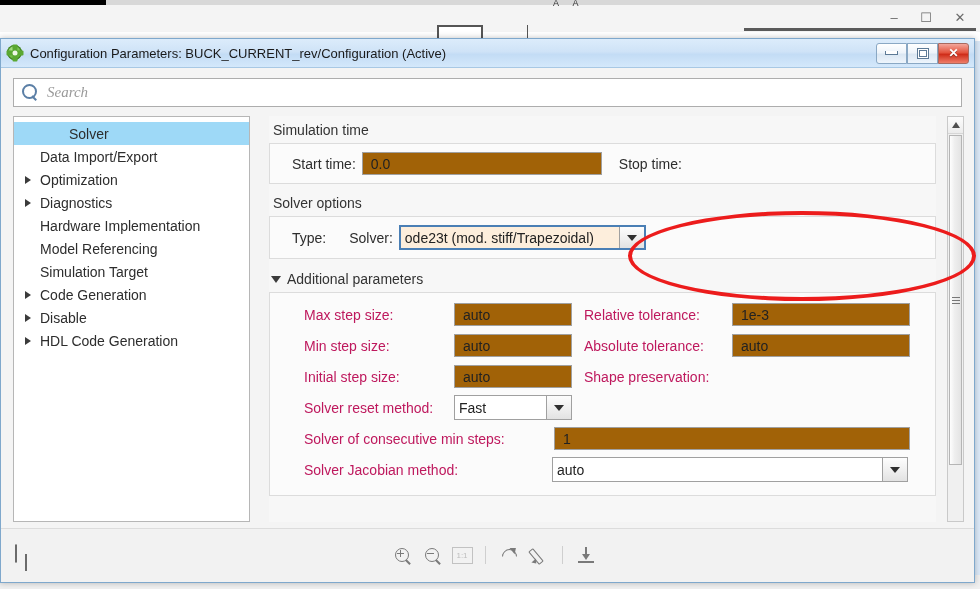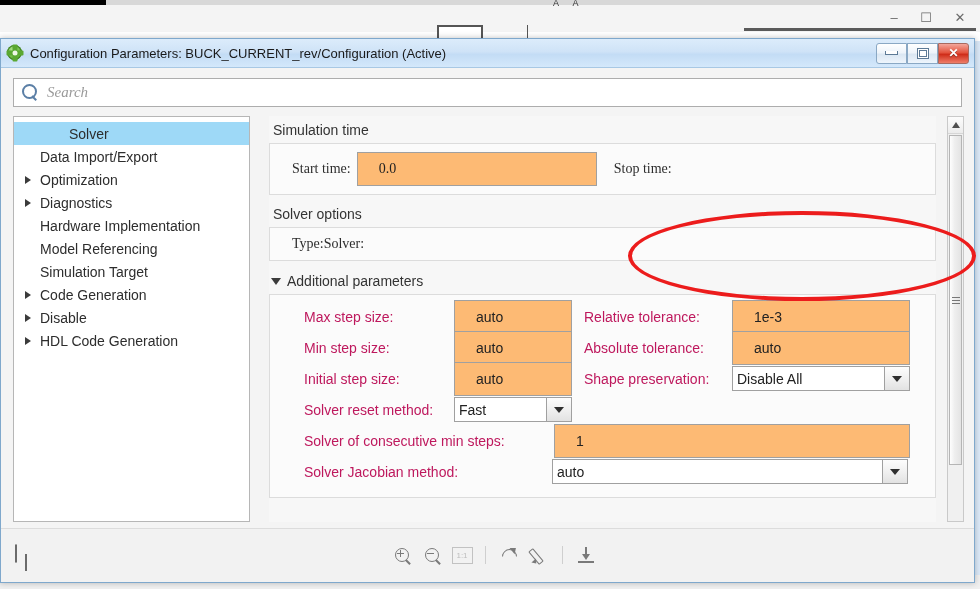--- a/index.html
+++ b/index.html
@@ -104,25 +104,25 @@
   .arrow-right { width:0;height:0;border-left:6px solid #3b3b3b;border-top:4px solid transparent;border-bottom:4px solid transparent;}
   .tree-label { padding-left:4px; }
 
   
   .content {
     position:absolute; left:268px; top:0; right:38px; height:406px;
     background:#f7f7f7; overflow:hidden;
   }
   .grp-title { font-size:14px; color:#333; margin:6px 0 5px 4px; }
   .grp-box { border:1px solid #dcdcdc; background:#fbfbfb; padding:8px 10px; }
-  .row { display:flex; align-items:center;font-family:Liberation Serif, serif; }
+  .row { display:flex; align-items:center; }
   .lbl { font-size:14px; color:#2d2d2d; white-space:nowrap; }
   .txtin {
-    height:34px; border:1px solid #a0a0a0; background:#fdba74;
-    font-size:14px; color:#222; padding:0 21px; box-sizing:border-box;
+    height:23px; border:1px solid #a0a0a0; background:#a16207;
+    font-size:14px; color:#222; padding:0 8px; box-sizing:border-box;
     display:flex; align-items:center;
   }
   .combo {
     height:25px; border:1px solid #a0a0a0; background:#ffffff;
     display:flex; align-items:stretch; box-sizing:border-box;
   }
   .combo .val { flex:1 1 auto; font-size:14px; color:#222; padding:0 4px; display:flex; align-items:center; white-space:nowrap;}
   .combo .btn {
     width:24px; flex:0 0 auto; border-left:1px solid #a0a0a0;
     background:linear-gradient(180deg,#fdfdfd 0%, #efefef 55%, #e2e2e2 100%);
@@ -331,21 +331,27 @@
             <span class="lbl" style="margin-left:12px;">Start time:</span>
             <span class="txtin" style="width:240px; margin-left:6px;">0.0</span>
             <span class="lbl" style="margin-left:17px;">Stop time:</span>
           </div>
         </div>
 
         <div class="grp-title" style="margin-top:11px;">Solver options</div>
         <div class="grp-box">
           <div class="row">
             <span class="lbl" style="margin-left:12px;">Type:</span>
-            <span class="lbl" style="margin-left:0;">Solver:</span>
+            <span class="lbl" style="margin-left:23px;">Solver:</span>
+            <span class="combo highlighted" style="width:247px; margin-left:6px;">
+              <span class="val">ode23t (mod. stiff/Trapezoidal)</span>
+              <span class="btn">
+                  <span class="caret-down"></span>
+                </span>
+            </span>
           </div>
         </div>
 
         <div class="collapse-hdr">
           <span class="tri-down"></span>
           <span class="collapse-title">Additional parameters</span>
         </div>
 
         <div class="param-box">
           <div class="param-row">
@@ -357,26 +363,20 @@
           <div class="param-row">
             <span class="p-lbl" style="width:150px;">Min step size:</span>
             <span class="txtin" style="width:118px;">auto</span>
             <span class="p-lbl" style="margin-left:12px; width:148px;">Absolute tolerance:</span>
             <span class="txtin" style="width:178px;">auto</span>
           </div>
           <div class="param-row">
             <span class="p-lbl" style="width:150px;">Initial step size:</span>
             <span class="txtin" style="width:118px;">auto</span>
             <span class="p-lbl" style="margin-left:12px; width:148px;">Shape preservation:</span>
-            <span class="combo" style="width:178px;">
-              <span class="val">Disable All</span>
-              <span class="btn">
-                  <span class="caret-down"></span>
-                </span>
-            </span>
           </div>
           <div class="param-row">
             <span class="p-lbl" style="width:150px;">Solver reset method:</span>
             <span class="combo" style="width:118px;">
               <span class="val">Fast</span>
               <span class="btn">
                   <span class="caret-down"></span>
                 </span>
             </span>
           </div>

